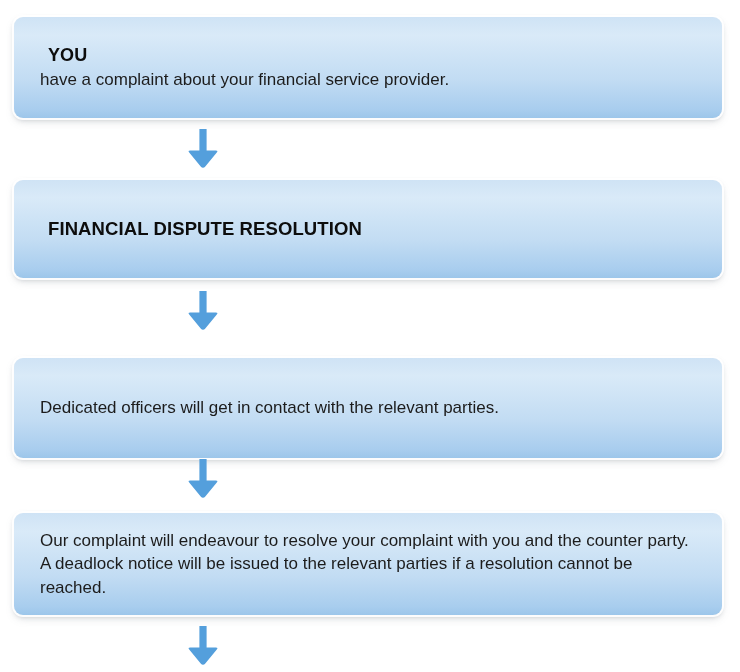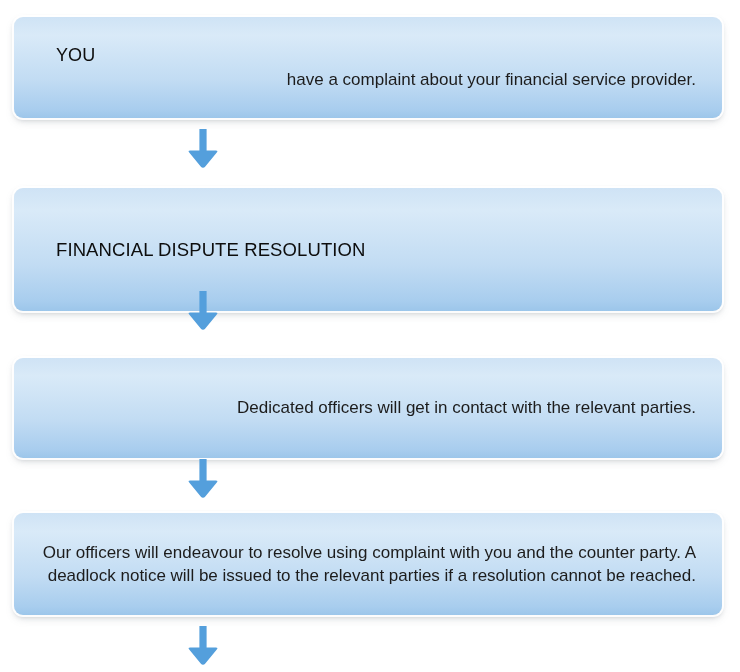--- a/index.html
+++ b/index.html
@@ -44,40 +44,39 @@
     display: flex;
     flex-direction: column;
     justify-content: center;
   }
 
   .step-box.has-title {
     padding-top: 2px;
   }
 
   .box-1 { top: 17px;  height: 101px; }
-  .box-2 { top: 188px; height: 123px;  }
+  .box-2 { top: 180px; height: 98px;  }
   .box-3 { top: 348px; height: 100px; margin-top: 10px; }
   .box-4 { top: 513px; height: 102px; }
 
   .box-title {
     font-size: 18.5px;
-    font-weight: normal;
+    font-weight: bold;
     letter-spacing: 0.1px;
     line-height: 1.18;
     color: #0d0d0d;
-    margin: 0 0 2px 16px;
+    margin: 0 0 2px 8px;
   }
 
   .box-text {
     font-size: 17px;
     font-weight: normal;
     line-height: 1.38;
     color: #1c1c1c;
     margin: 0;
-    text-align: right;
   }
 
   .box-1 .box-title { font-size: 18px; }
   .box-2 .box-title { font-size: 18.5px; }
 
   
   .arrow {
     position: absolute;
     left: 186px;
     width: 34px;
@@ -120,21 +119,21 @@
     <p class="box-text">Dedicated officers will get in contact with the relevant parties.</p>
   </div>
 
   <div class="arrow arrow-3">
     <svg viewBox="0 0 34 40" xmlns="http://www.w3.org/2000/svg" aria-hidden="true">
       <path d="M13.4 0 H20.6 V21.5 H29.8 Q32.6 21.5 30.6 23.7 L19.3 37.4 Q17 40 14.7 37.4 L3.4 23.7 Q1.4 21.5 4.2 21.5 H13.4 Z" fill="#549fdc"></path>
     </svg>
   </div>
 
   <div class="step-box box-4">
-    <p class="box-text">Our officers will endeavour to resolve using complaint with you and the counter party. A deadlock notice will be issued to the relevant parties if a resolution cannot be reached.</p>
+    <p class="box-text">Our complaint will endeavour to resolve your complaint with you and the counter party. A deadlock notice will be issued to the relevant parties if a resolution cannot be reached.</p>
   </div>
 
   <div class="arrow arrow-4">
     <svg viewBox="0 0 34 40" xmlns="http://www.w3.org/2000/svg" aria-hidden="true">
       <path d="M13.4 0 H20.6 V21.5 H29.8 Q32.6 21.5 30.6 23.7 L19.3 37.4 Q17 40 14.7 37.4 L3.4 23.7 Q1.4 21.5 4.2 21.5 H13.4 Z" fill="#549fdc"></path>
     </svg>
   </div>
 
 </div>
 

